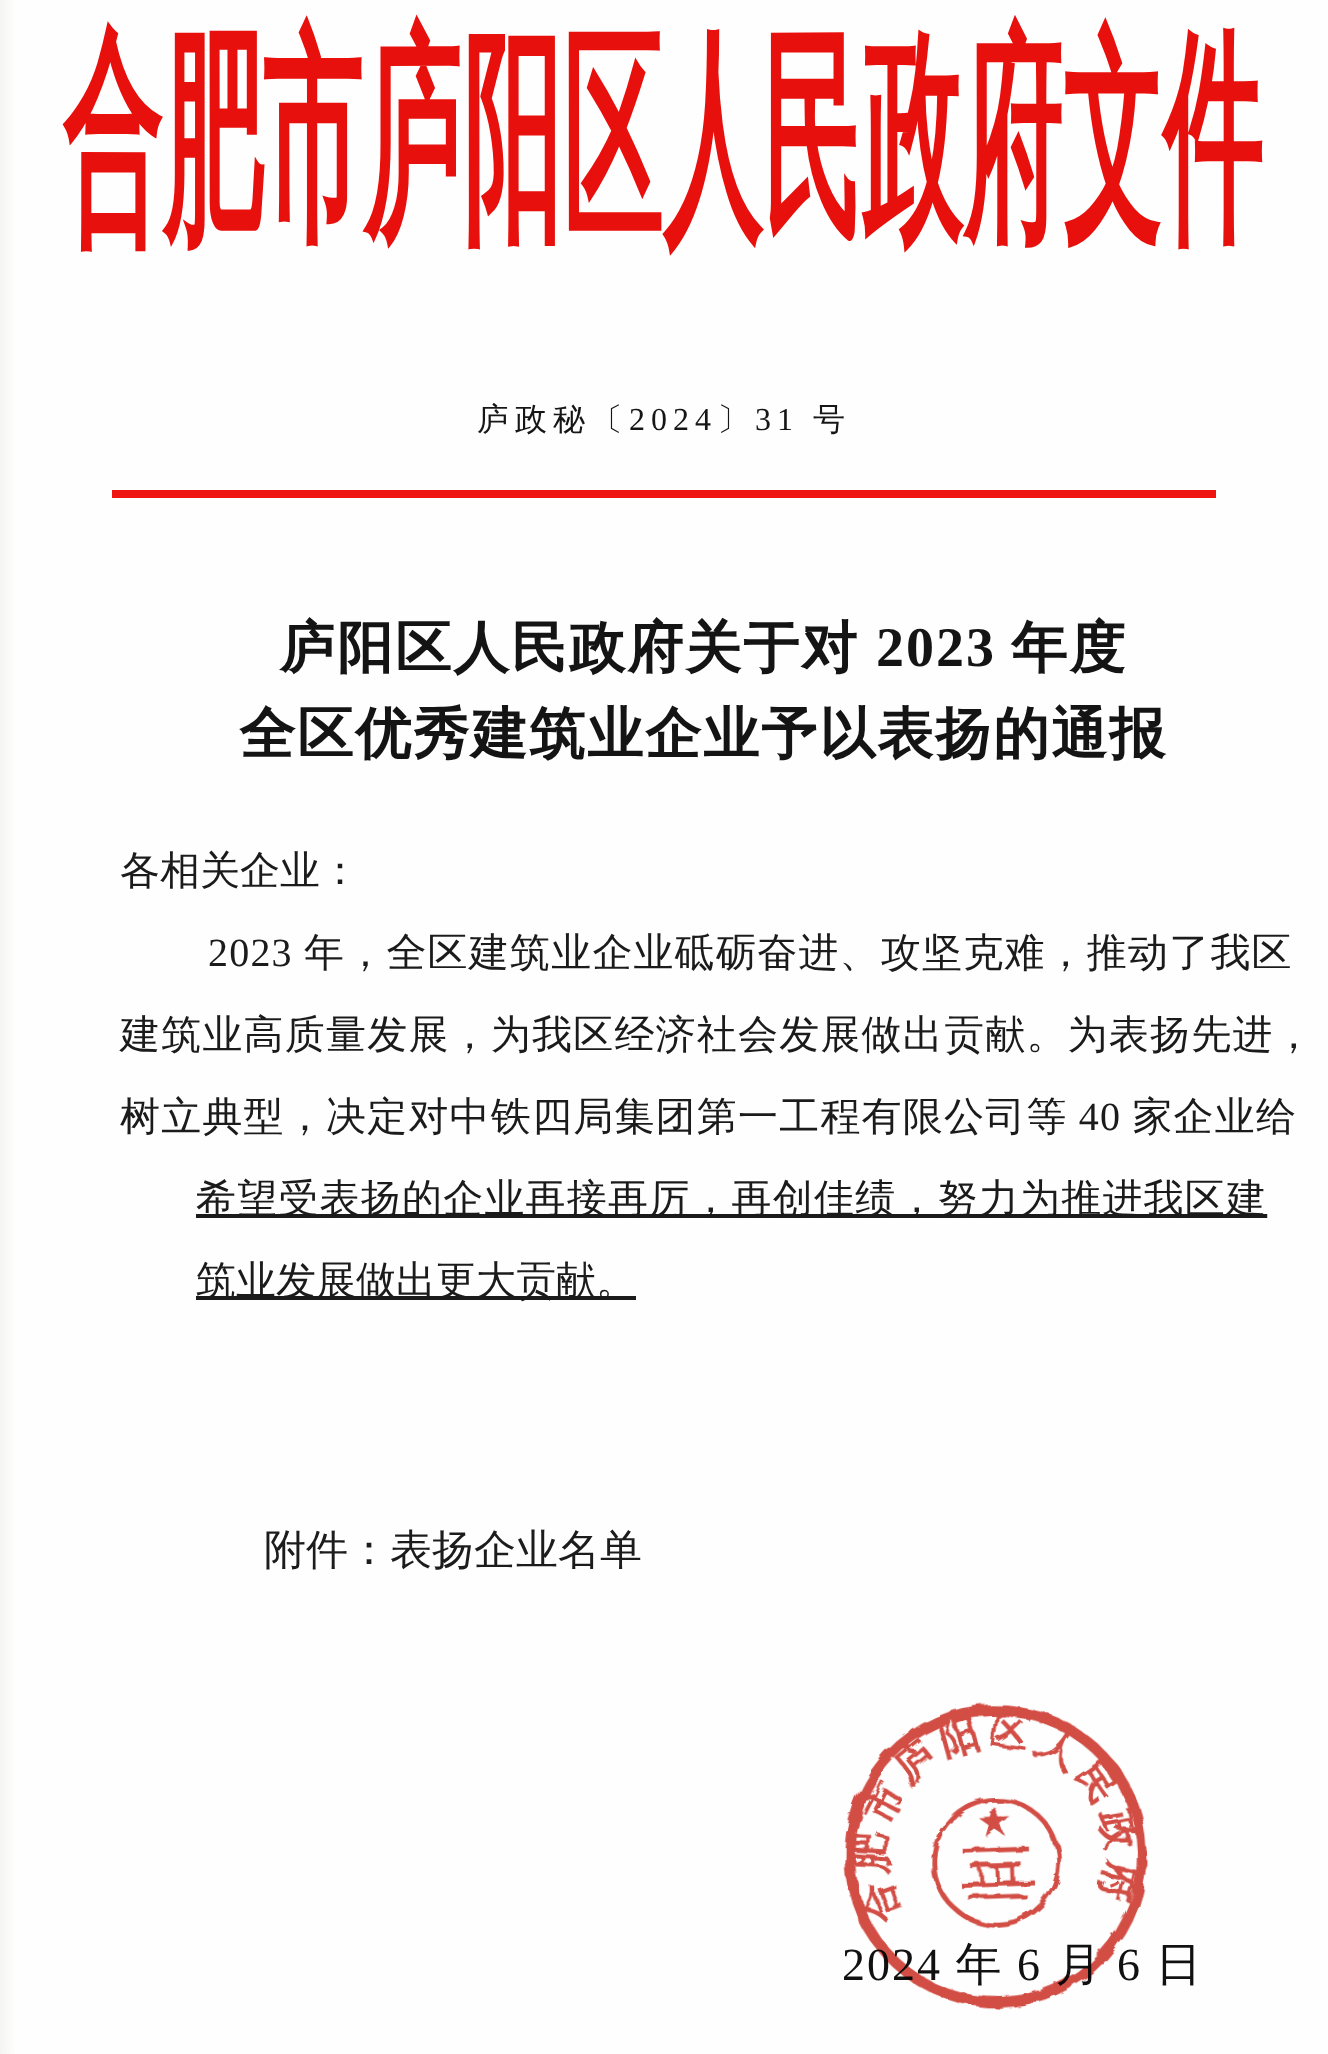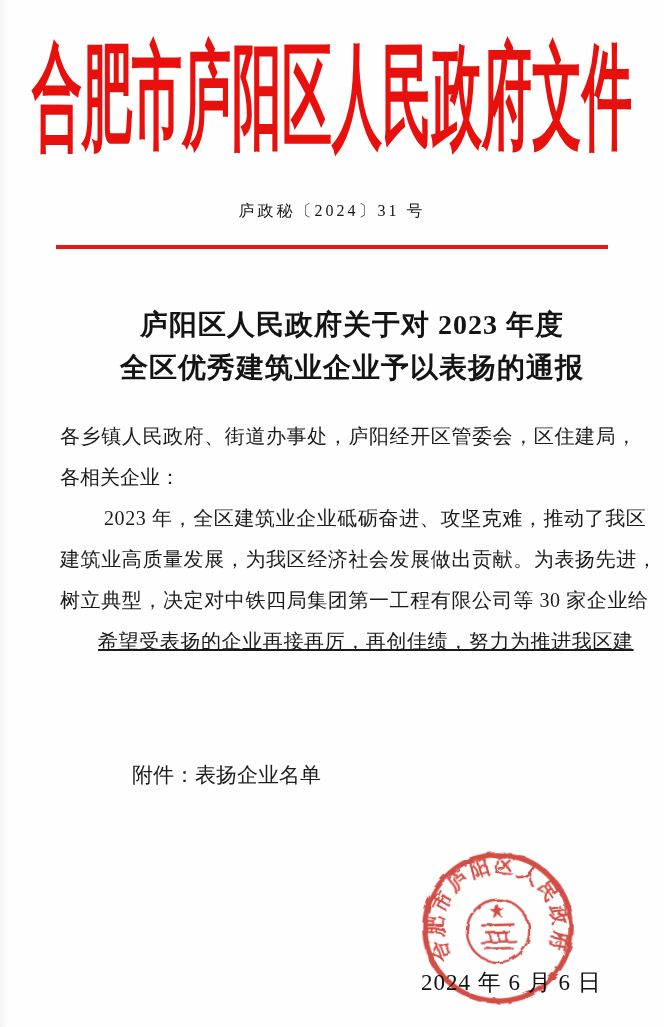--- a/index.html
+++ b/index.html
@@ -8,21 +8,21 @@
     width:664px;height:1027px;
     margin:0 auto;
     background:linear-gradient(90deg,#f4f4f2 0px,#fefefe 8px,#fefefe 100%);
     overflow:hidden;
     font-family:"Liberation Serif","DejaVu Serif",serif;
     color:#1c1c1c;
   }
   
   .letterhead{
     position:absolute;top:36px;left:0;right:0;height:124px;
-    display:flex;align-items:center;justify-content:center;
+    display:flex;align-items:flex-start;justify-content:center;
   }
   .letterhead .txt{
     font-size:50px;font-weight:bold;white-space:nowrap;
     color:var(--header-red,#e8100c);
     transform:scaleY(2.3);transform-origin:center;
     letter-spacing:0px;
   }
   
   .doc-number{
     position:absolute;top:198px;left:0;right:0;
@@ -80,26 +80,26 @@
   <div class="doc-number">庐政秘〔2024〕31 号</div>
 
   <div class="red-divider"></div>
 
   <div class="doc-title">
     <div>庐阳区人民政府关于对 2023 年度</div>
     <div>全区优秀建筑业企业予以表扬的通报</div>
   </div>
 
   <div class="body-block">
-    <div class="bline fill">各乡镇人民政府、街道办事处，庐阳经开区管委会，区住建局，</div>
     <div class="bline">各相关企业：</div>
     <div class="bline ind2 fill">2023 年，全区建筑业企业砥砺奋进、攻坚克难，推动了我区</div>
     <div class="bline fill">建筑业高质量发展，为我区经济社会发展做出贡献。为表扬先进，</div>
-    <div class="bline fill">树立典型，决定对中铁四局集团第一工程有限公司等 30 家企业给</div>
+    <div class="bline fill">树立典型，决定对中铁四局集团第一工程有限公司等 40 家企业给</div>
     <div class="bline ind3 fill">希望受表扬的企业再接再厉，再创佳绩，努力为推进我区建</div>
+    <div class="bline ind3">筑业发展做出更大贡献。</div>
   </div>
 
   <div class="attachment">附件：表扬企业名单</div>
 
   <div class="issue-date">2024 年 6 月 6 日</div>
 
   <div class="seal">
     <svg viewBox="0 0 162 162" xmlns="http://www.w3.org/2000/svg">
       <defs>
         <filter id="stamp-rough" x="-10%" y="-10%" width="120%" height="120%">

